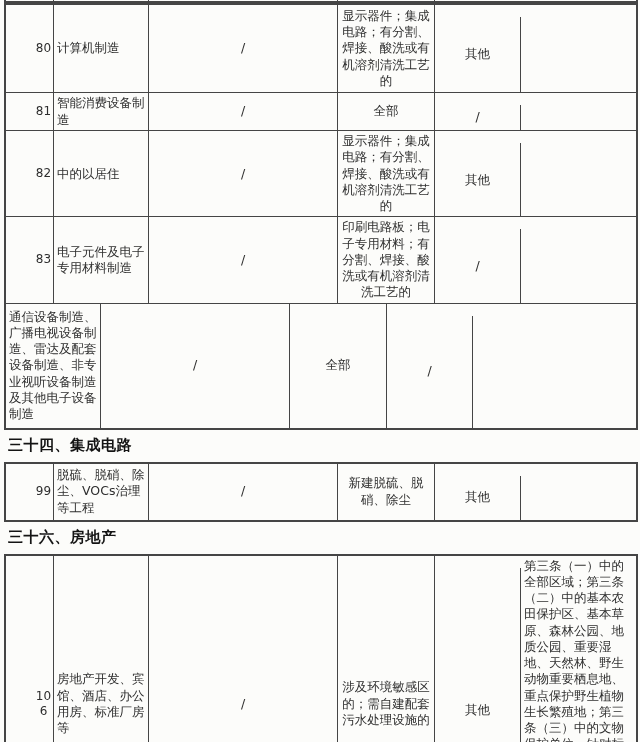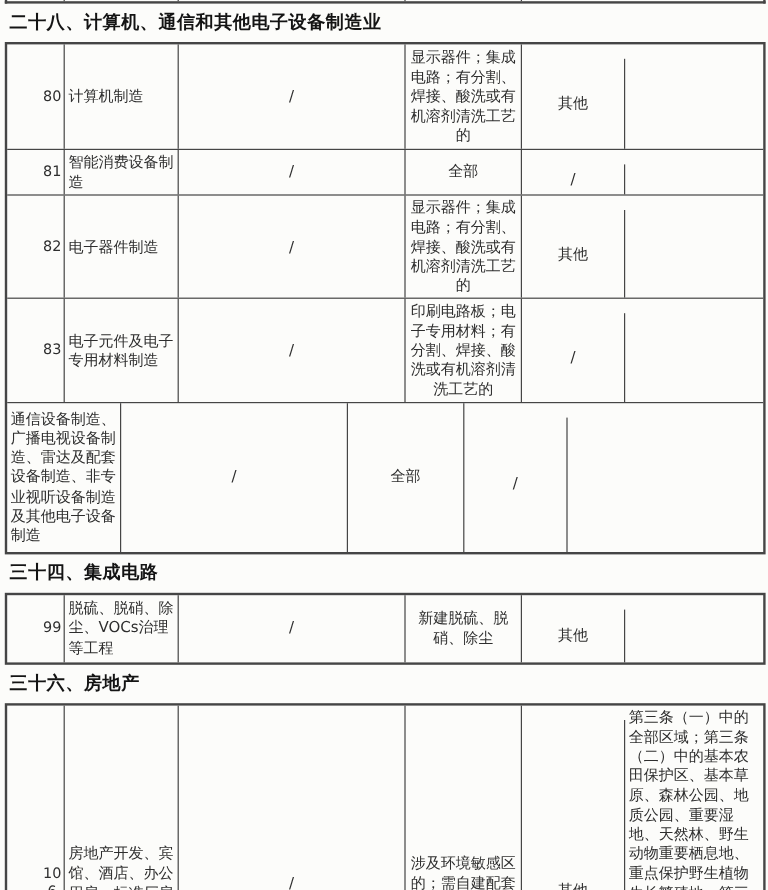--- a/index.html
+++ b/index.html
@@ -64,41 +64,40 @@
 
   <div class="sliver">
     <div class="cell c1"></div>
     <div class="cell c2"></div>
     <div class="cell c3"></div>
     <div class="cell c4"></div>
     <div class="cell c5"></div>
     <div class="cell c6"></div>
   </div>
 
-<div class="section-title">二十八、计算机、通信和其他电子设备制造业</div>
     <div class="tbl">
       <div class="row" style="min-height: 88px;">
         <div class="cell c1">80</div>
         <div class="cell c2">计算机制造</div>
         <div class="cell c3">/</div>
         <div class="cell c4">显示器件；集成电路；有分割、焊接、酸洗或有机溶剂清洗工艺的</div>
         <div class="cell c5">其他</div>
         <div class="cell c6"></div>
       </div>
       <div class="row" style="min-height: 38px;">
         <div class="cell c1">81</div>
         <div class="cell c2">智能消费设备制造</div>
         <div class="cell c3">/</div>
         <div class="cell c4 center">全部</div>
         <div class="cell c5">/</div>
         <div class="cell c6"></div>
       </div>
       <div class="row" style="min-height: 72px;">
         <div class="cell c1">82</div>
-        <div class="cell c2">电子器件制造</div>
+        <div class="cell c2">中的以居住</div>
         <div class="cell c3">/</div>
         <div class="cell c4">显示器件；集成电路；有分割、焊接、酸洗或有机溶剂清洗工艺的</div>
         <div class="cell c5">其他</div>
         <div class="cell c6"></div>
       </div>
       <div class="row" style="min-height: 84px;">
         <div class="cell c1">83</div>
         <div class="cell c2">电子元件及电子专用材料制造</div>
         <div class="cell c3">/</div>
         <div class="cell c4">印刷电路板；电子专用材料；有分割、焊接、酸洗或有机溶剂清洗工艺的</div>

